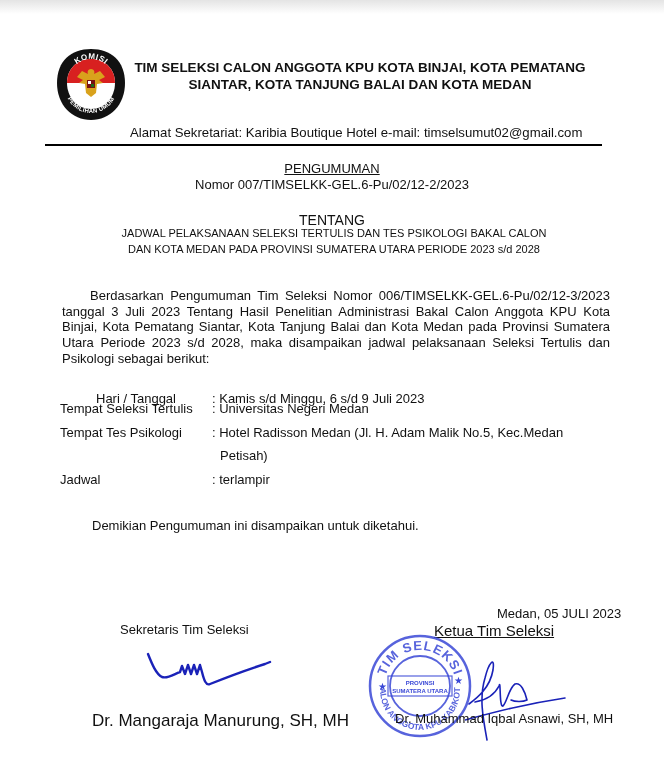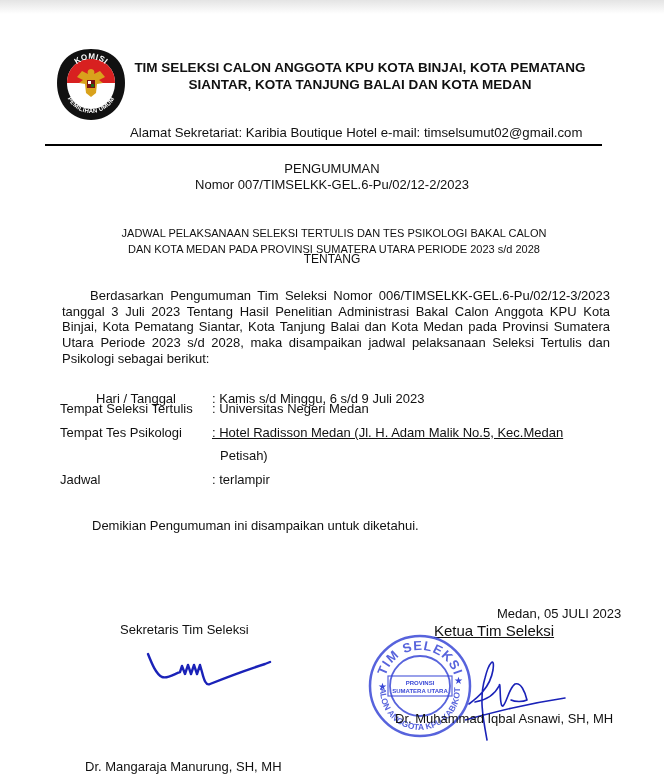--- a/index.html
+++ b/index.html
@@ -21,39 +21,39 @@
       text-align: center; font-weight: bold; font-size: 13.5px; line-height: 16.5px;
     }
     .address {
       left: 130px; top: 125px; font-size: 13.2px; white-space: nowrap;
     }
     .rule {
       left: 45px; top: 144px; width: 557px; height: 2px; background: #000;
     }
     .center { text-align: center; width: 664px; left: 0; }
     .ann-title { top: 161px; font-size: 13px; }
-    .ann-title span { }
+    .ann-title span { text-decoration: underline; }
     .ann-number { top: 177px; font-size: 13px; }
-    .tentang { top: 212px; font-size: 12px; margin-top: 40px; }
+    .tentang { top: 212px; font-size: 14px; }
     .subject {
       top: 226px; font-size: 11px; line-height: 15.5px;
       left: 50px; width: 568px; text-align: center;
     }
     .para {
       left: 62px; top: 288px; width: 548px; font-size: 13px; line-height: 15.7px;
       text-align: justify;
     }
     .para .indent { display: inline-block; width: 28px; }
     .detail-row { left: 60px; font-size: 13px; white-space: nowrap; }
     .detail-row .lbl { display: inline-block; width: 152px; }
     .closing { left: 92px; top: 518px; font-size: 13px; }
     .date-line { left: 497px; top: 606px; font-size: 13px; }
     .sig-title-left { left: 120px; top: 622px; font-size: 13px; }
     .sig-title-right { left: 434px; top: 622px; font-size: 15px; text-decoration: underline; }
-    .sig-name-left { left: 85px; top: 711px; font-size: 13px; margin-top: 48px; }
+    .sig-name-left { left: 92px; top: 711px; font-size: 17px; }
     .sig-name-right { left: 395px; top: 711px; font-size: 13px; }
     .stamp { left: 366px; top: 632px; width: 108px; height: 108px; }
     .sig-left { left: 140px; top: 650px; width: 150px; height: 50px; }
     .sig-right { left: 465px; top: 648px; width: 120px; height: 95px; }
   </style>
 </head>
 <body>
 
 <div class="topshade"></div>
 
@@ -98,21 +98,21 @@
 </div>
 
 <div class="abs para"><span class="indent"></span><span>Berdasarkan Pengumuman Tim Seleksi Nomor 006/TIMSELKK-GEL.6-Pu/02/12-3/2023 tanggal 3 Juli 2023 Tentang Hasil Penelitian Administrasi Bakal Calon Anggota KPU Kota Binjai, Kota Pematang Siantar, Kota Tanjung Balai dan Kota Medan pada Provinsi Sumatera Utara Periode 2023 s/d 2028, maka disampaikan jadwal pelaksanaan Seleksi Tertulis dan Psikologi sebagai berikut:</span></div>
 
 <div class="abs detail-row" style="top:391px;text-align:center;">
   <span class="lbl">Hari / Tanggal</span><span>: Kamis s/d Minggu, 6 s/d 9 Juli 2023</span>
 </div>
 <div class="abs detail-row" style="top:401px;">
   <span class="lbl">Tempat Seleksi Tertulis</span><span>: Universitas Negeri Medan</span>
 </div>
-<div class="abs detail-row" style="top:425px;text-decoration:underline;">
+<div class="abs detail-row" style="top:425px;">
   <span class="lbl">Tempat Tes Psikologi</span><span>: Hotel Radisson Medan (Jl. H. Adam Malik No.5, Kec.Medan</span>
 </div>
 <div class="abs detail-row" style="top:448px; left:220px;">Petisah)</div>
 <div class="abs detail-row" style="top:472px;">
   <span class="lbl">Jadwal</span><span>: terlampir</span>
 </div>
 
 <div class="abs closing">Demikian Pengumuman ini disampaikan untuk diketahui.</div>
 
 <div class="abs date-line">Medan, 05 JULI 2023</div>

